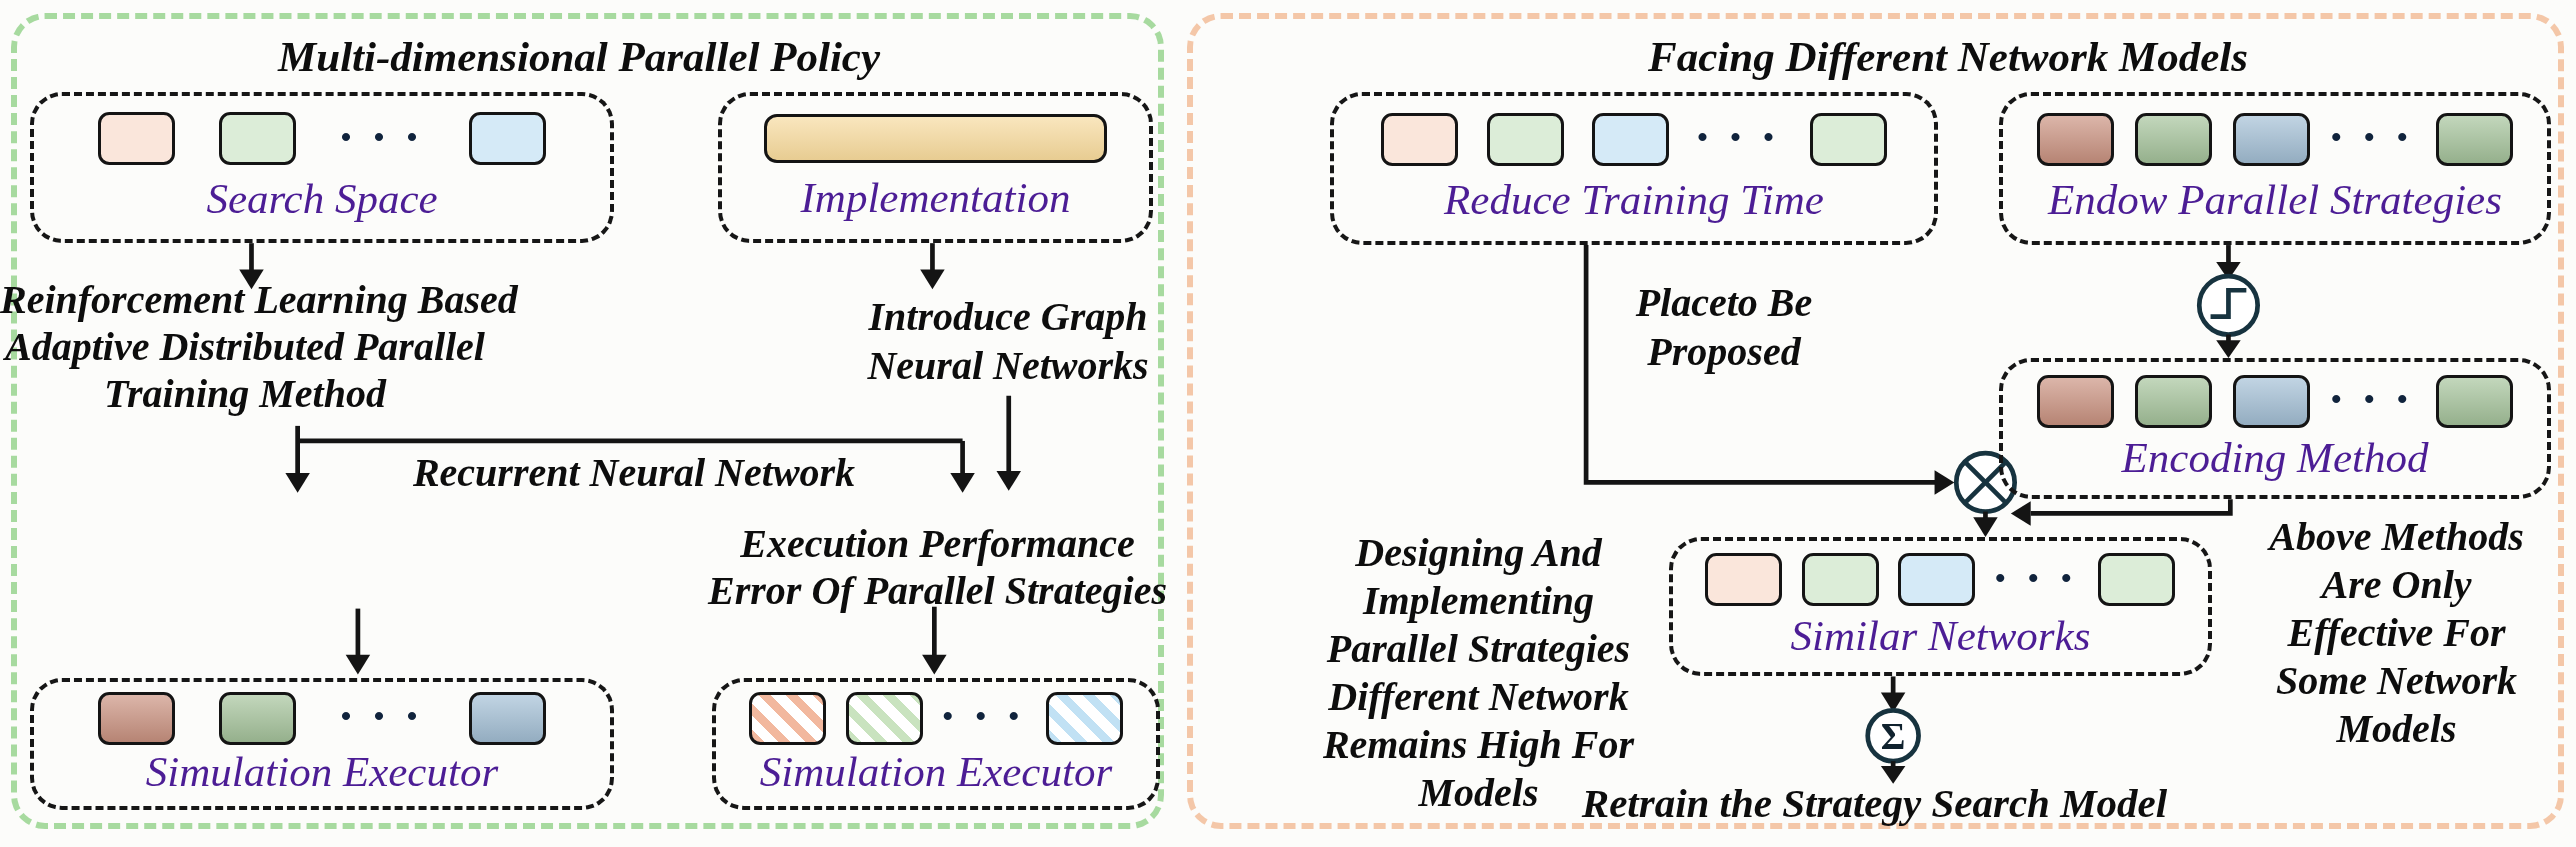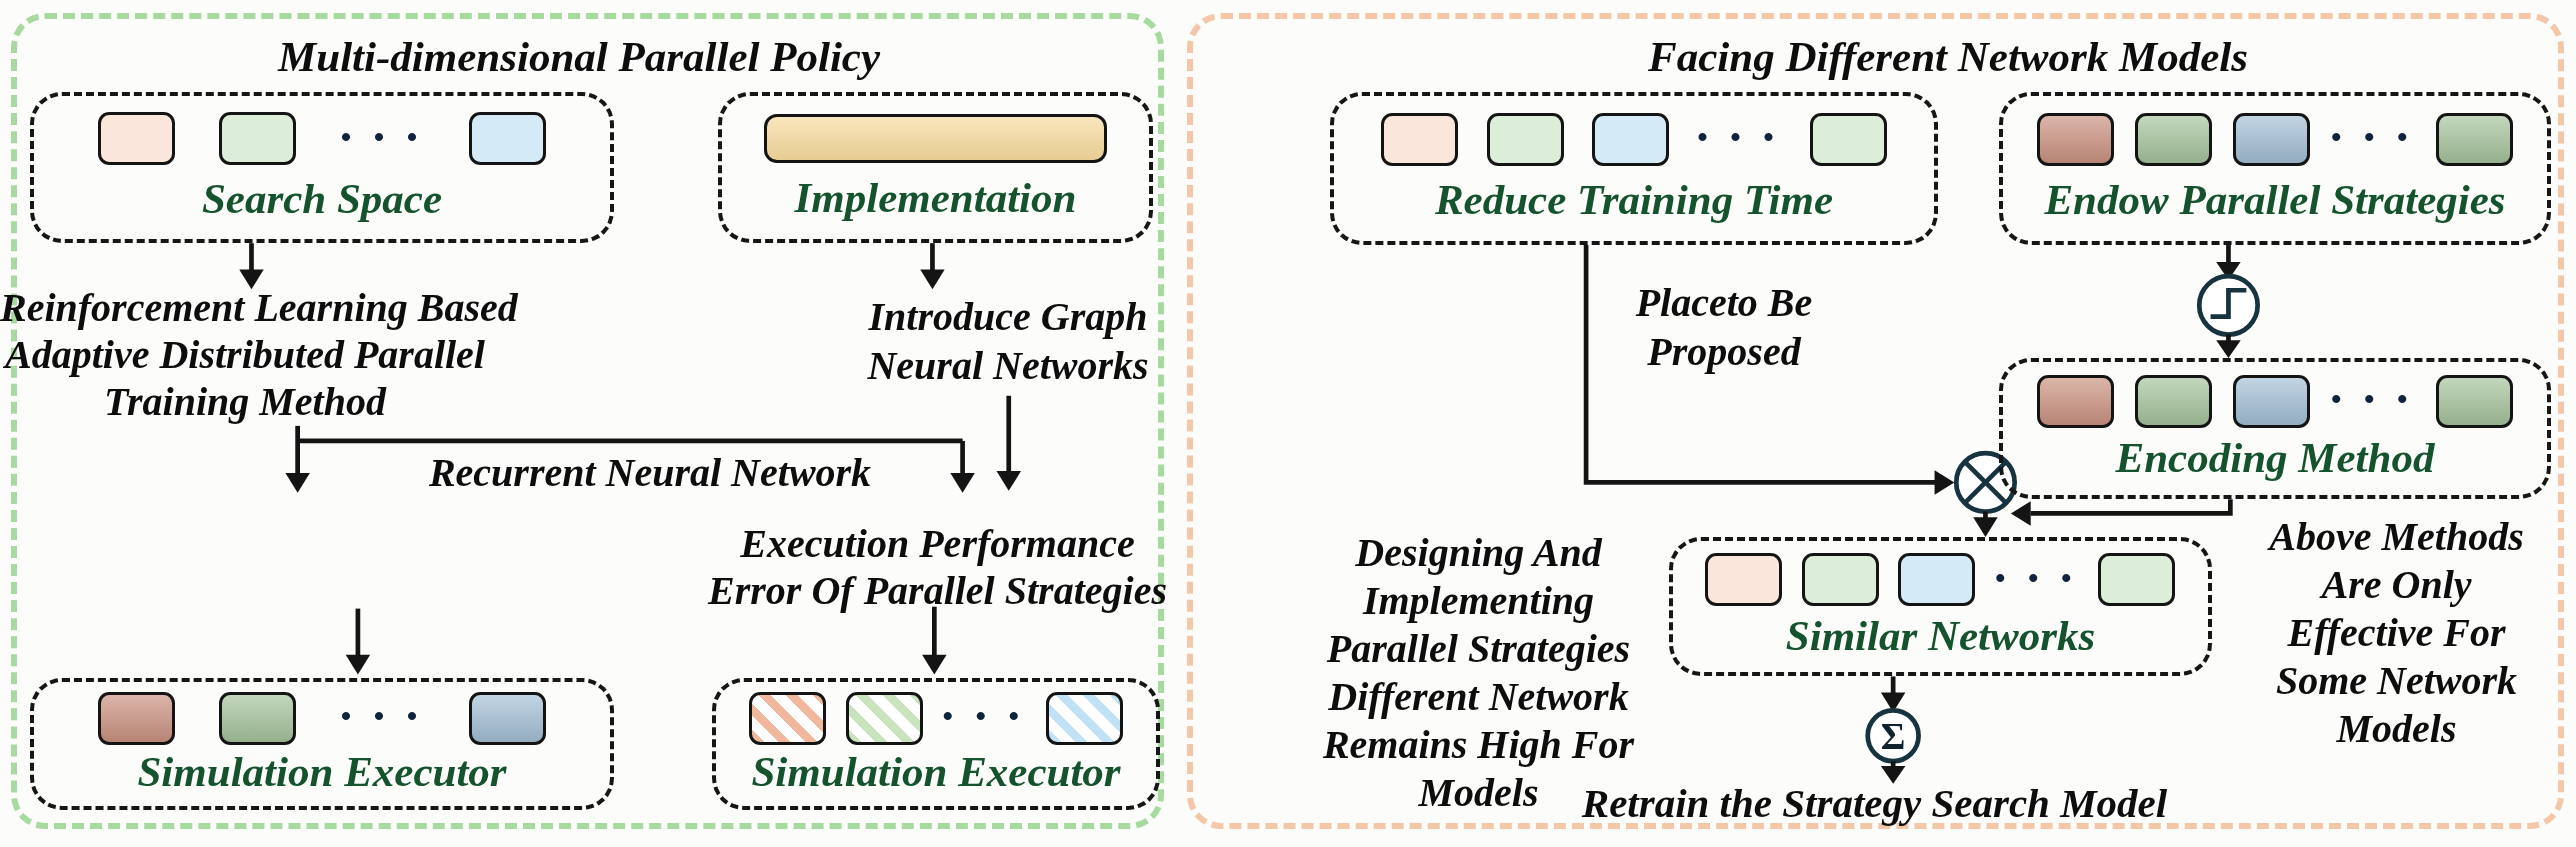--- a/index.html
+++ b/index.html
@@ -23,21 +23,21 @@
   .c-lgreen{background:var(--chip-green-light,#dcedd8);}
   .c-lblue{background:var(--chip-blue-light,#d5eaf7);}
   .chip.dark{background-image:linear-gradient(180deg,rgba(255,255,255,.32),rgba(0,0,0,.10));}
   .c-salmon{background-color:var(--chip-salmon-dark,#cb9381);}
   .c-dgreen{background-color:var(--chip-green-dark,#a6c49c);}
   .c-dblue{background-color:var(--chip-blue-dark,#a4c0d6);}
   .h-peach{background:repeating-linear-gradient(45deg,var(--hatch-peach,#f2b89e) 0 8.5px,#ffffff 8.5px 19px);}
   .h-green{background:repeating-linear-gradient(45deg,var(--hatch-green,#c9e3bf) 0 8.5px,#ffffff 8.5px 19px);}
   .h-blue{background:repeating-linear-gradient(45deg,var(--hatch-blue,#c1e1f4) 0 8.5px,#ffffff 8.5px 19px);}
   .dots{font-weight:bold;font-size:30px;letter-spacing:7.5px;color:#10233c;line-height:30px;padding-bottom:3.8px;white-space:nowrap;}
-  .box-label{font-weight:bold;font-style:italic;font-size:43px;color:#14532d;white-space:nowrap;line-height:49px;}
+  .box-label{font-weight:normal;font-style:italic;font-size:43px;color:#4c1d95;white-space:nowrap;line-height:49px;}
   .imp-bar{width:88%;height:49px;border:3.8px solid #141414;border-radius:13px;box-sizing:border-box;
     background:var(--bar-orange,#f6d99b);background-image:linear-gradient(180deg,rgba(255,255,255,.35),rgba(0,0,0,.06));}
   #overlay{position:absolute;left:0;top:0;pointer-events:none;}
   #overlay line,#overlay path{stroke:#141414;stroke-width:5;fill:none;}
   #overlay polygon{fill:#141414;stroke:none;}
   #overlay .op{fill:#ffffff;stroke:var(--stroke-dark,#17333f);stroke-width:5;}
   #overlay .opstroke{stroke:var(--stroke-dark,#17333f);stroke-width:5;}
   #overlay text{font-family:"Liberation Serif","DejaVu Serif",serif;font-weight:bold;fill:#10222e;}
 </style>
 </head>
@@ -133,27 +133,27 @@
       <div class="chip c-lblue"></div>
     </div>
     <div class="box-label">Search Space</div>
   </div>
 
   <div class="dashed-box" style="left:718px;top:92px;width:435px;height:151px;">
     <div class="imp-bar"></div>
     <div class="box-label">Implementation</div>
   </div>
 
-  <div class="tblock" style="left:0px;top:284px;width:490px;">
+  <div class="tblock" style="left:0px;top:276px;width:490px;">
     <div class="ln">Reinforcement Learning Based</div>
     <div class="ln">Adaptive Distributed Parallel</div>
     <div class="ln">Training Method</div>
   </div>
 
-  <div class="tblock" style="left:330px;top:449px;width:640px;white-space:nowrap;">Recurrent Neural Network</div>
+  <div class="tblock" style="left:314px;top:449px;width:640px;white-space:nowrap;">Recurrent Neural Network</div>
 
 
   <div class="tblock" style="left:782px;top:292px;width:452px;line-height:49px;">
     <div class="ln">Introduce Graph</div>
     <div class="ln">Neural Networks</div>
   </div>
 
   <div class="tblock" style="left:688px;top:520px;width:499px;">
     <div class="ln">Execution Performance</div>
     <div class="ln">Error Of Parallel Strategies</div>

